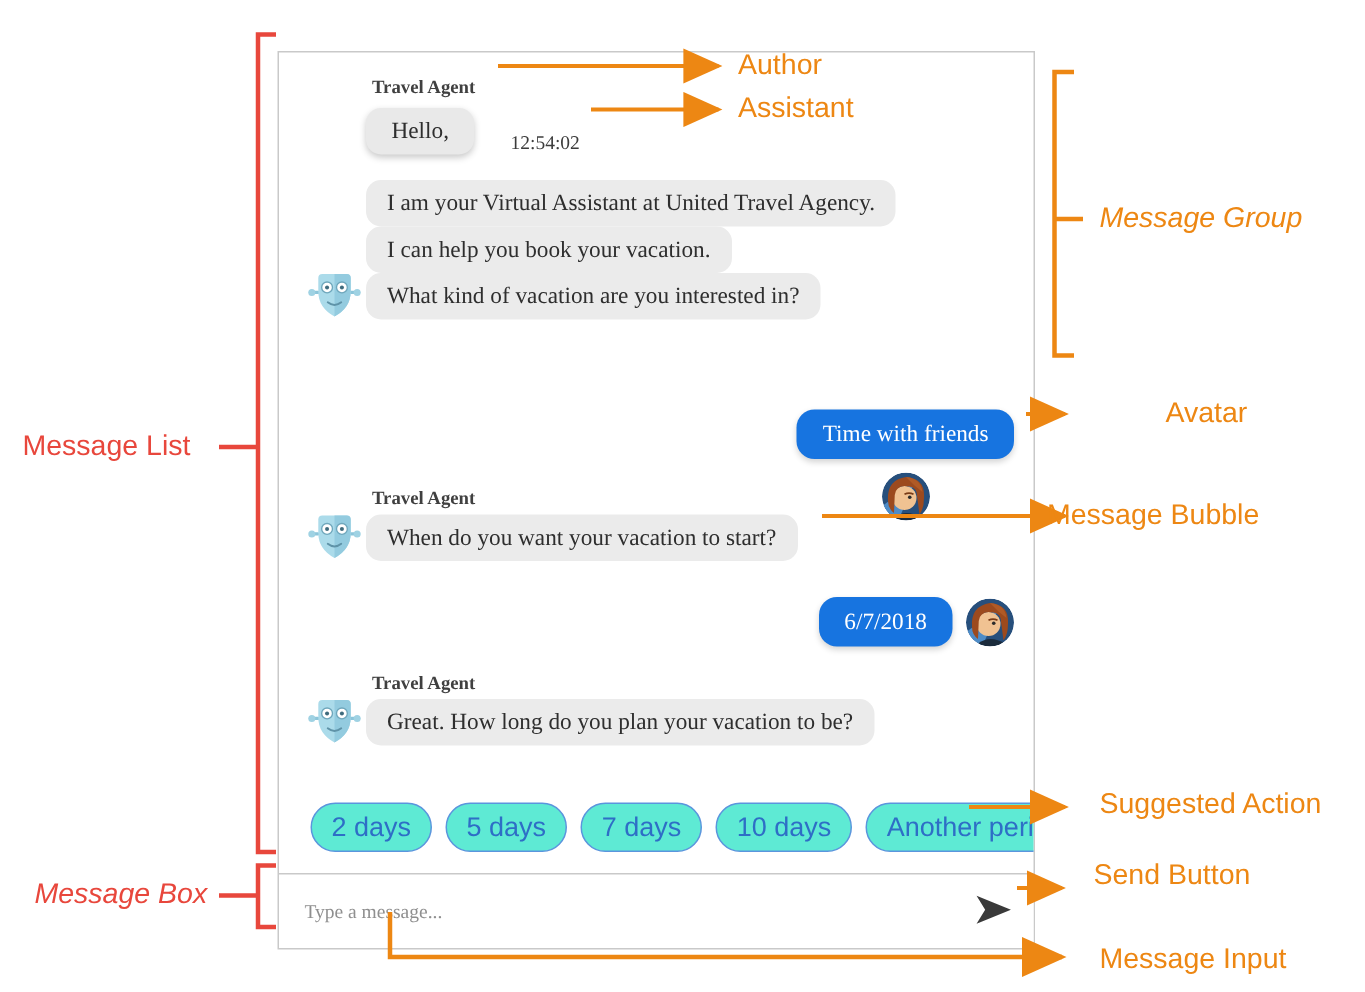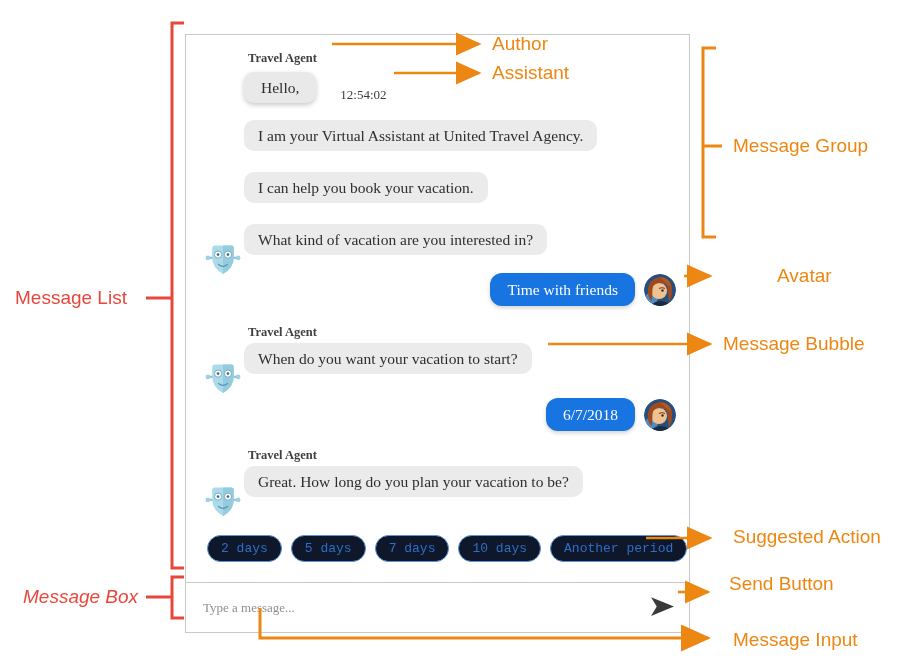--- a/index.html
+++ b/index.html
@@ -9,38 +9,38 @@
   
   .chat-window{position:absolute;left:185px;top:34px;width:505px;height:599px;
                box-sizing:border-box;background:#fff;border:1px solid var(--window-border,#c9c9c9);}
   .message-list{position:absolute;left:0;right:0;top:0;bottom:50px;overflow:hidden;}
 
   .msg-group{position:absolute;left:58px;}
   .author{font-family:"Liberation Serif",serif;font-weight:bold;font-size:12.5px;
           color:var(--author-text,#404040);height:15px;margin:0 0 3px 4px;}
   .msg-group.first .author{margin-bottom:6px;}
   .bubble{display:table;background:var(--bot-bubble-bg,#ebebeb);border-radius:10px;
-          padding:5px 14px;margin-bottom:21px;max-width:348px;
+          padding:5px 14px;margin-bottom:0;max-width:348px;
           font-family:"Liberation Serif",serif;font-size:15.5px;line-height:21px;
           color:var(--bubble-text,#2e2e2e);}
   .hello-row{display:flex;align-items:flex-end;gap:24px;margin-bottom:17px;}
   .hello-row .bubble{margin-bottom:0;padding:5px 17px;
                      box-shadow:0 2px 5px rgba(0,0,0,0.22);background:#e9e9e9;}
   .timestamp{font-family:"Liberation Serif",serif;font-size:13px;color:#3c3c3c;}
   .bot-avatar{position:absolute;left:-39px;bottom:-2px;width:36px;height:36px;}
 
   .user-row{position:absolute;right:13px;display:flex;align-items:center;gap:9px;}
   .bubble-user{background:var(--user-bubble-bg,#1774e0);color:#fff;border-radius:12px;
                padding:6px 17px;font-family:"Liberation Serif",serif;font-size:15.5px;
                line-height:21px;box-shadow:0 2px 4px rgba(0,0,0,0.18);}
   .user-avatar{width:32px;height:32px;border-radius:50%;overflow:hidden;flex:0 0 32px;}
 
   .pills{position:absolute;left:21px;top:500px;display:flex;gap:9px;}
-  .pill{background:#0f172a;border:1px solid var(--pill-border,#5b95dd);border-radius:17px;
-        padding:5px 13px;font-family:Liberation Mono, monospace;font-size:13px;
+  .pill{background:#5eead4;border:1px solid var(--pill-border,#5b95dd);border-radius:17px;
+        padding:5px 13px;font-family:Liberation Sans, sans-serif;font-size:18px;
         color:var(--pill-text,#2e6ec6);cursor:pointer;white-space:nowrap;}
 
   .message-box{position:absolute;left:0;right:0;bottom:0;height:50px;box-sizing:border-box;
                border-top:1px solid var(--window-border,#c9c9c9);display:flex;
                align-items:center;padding:0 14px 0 15px;background:#fff;}
   .message-input{flex:1;border:none;outline:none;font-family:"Liberation Serif",serif;
                  font-size:13px;color:#333;background:transparent;}
   .message-input::placeholder{color:#8f8f8f;}
   .send-btn{width:26px;height:24px;border:none;background:transparent;padding:0;
             cursor:pointer;display:flex;align-items:center;justify-content:center;}
@@ -79,21 +79,21 @@
             <path d="M20,4 L29,4 Q32,4 32,7 L32,17 Q32,29 20,35.5 Z" fill="#93cbdf"></path>
             <circle cx="14.5" cy="14" r="4" fill="#ffffff" stroke="#6fa7bc" stroke-width="1"></circle>
             <circle cx="25.5" cy="14" r="4" fill="#ffffff" stroke="#6fa7bc" stroke-width="1"></circle>
             <circle cx="14.5" cy="14" r="1.5" fill="#3f6b7d"></circle>
             <circle cx="25.5" cy="14" r="1.5" fill="#3f6b7d"></circle>
             <path d="M15,25 Q20,29 25,25" stroke="#5f93a8" stroke-width="1.4" fill="none" stroke-linecap="round"></path>
           </svg>
         </div>
       </div>
 
-      <div class="user-row" style="top:238px;">
+      <div class="user-row" style="top:238px;flex-direction:column;">
         <div class="bubble-user">Time with friends</div>
         <div class="user-avatar">
           <svg viewBox="0 0 32 32" width="32" height="32">
             <defs>
                 <clipPath id="avclip">
                   <circle cx="16" cy="16" r="16"></circle>
                 </clipPath>
               </defs>
             <g clip-path="url(#avclip)">
               <rect width="32" height="32" fill="#274f7c"></rect>
@@ -205,22 +205,22 @@
 
     <path d="M716,48 L703,48 L703,237 L716,237 M703,146 L722,146" fill="none" stroke="#ed8713" stroke-width="3"></path>
 
     <path d="M184,23 L172,23 L172,568 L184,568 M146,298 L172,298" fill="none" stroke="#e8473c" stroke-width="3"></path>
 
     <path d="M184,577 L172,577 L172,618 L184,618 M146,597 L172,597" fill="none" stroke="#e8473c" stroke-width="3"></path>
   </svg>
 
   <div class="ann-label" style="left:492px;top:32px;">Author</div>
   <div class="ann-label" style="left:492px;top:61px;">Assistant</div>
-  <div class="ann-label" style="left:733px;top:134px;">Message Group</div>
+  <div class="ann-label" style="left:733px;top:134px;font-style:italic;">Message Group</div>
   <div class="ann-label" style="left:733px;top:264px;margin-left:44px;">Avatar</div>
-  <div class="ann-label" style="left:723px;top:332px;text-align:right;">Message Bubble</div>
+  <div class="ann-label" style="left:698px;top:332px;text-align:right;">Message Bubble</div>
   <div class="ann-label" style="left:733px;top:525px;">Suggested Action</div>
   <div class="ann-label" style="left:729px;top:572px;">Send Button</div>
   <div class="ann-label" style="left:733px;top:628px;">Message Input</div>
   <div class="ann-label red" style="left:15px;top:286px;">Message List</div>
   <div class="ann-label red" style="left:23px;top:585px;font-style:italic;">Message Box</div>
 
 </div>
 
 </body></html>

